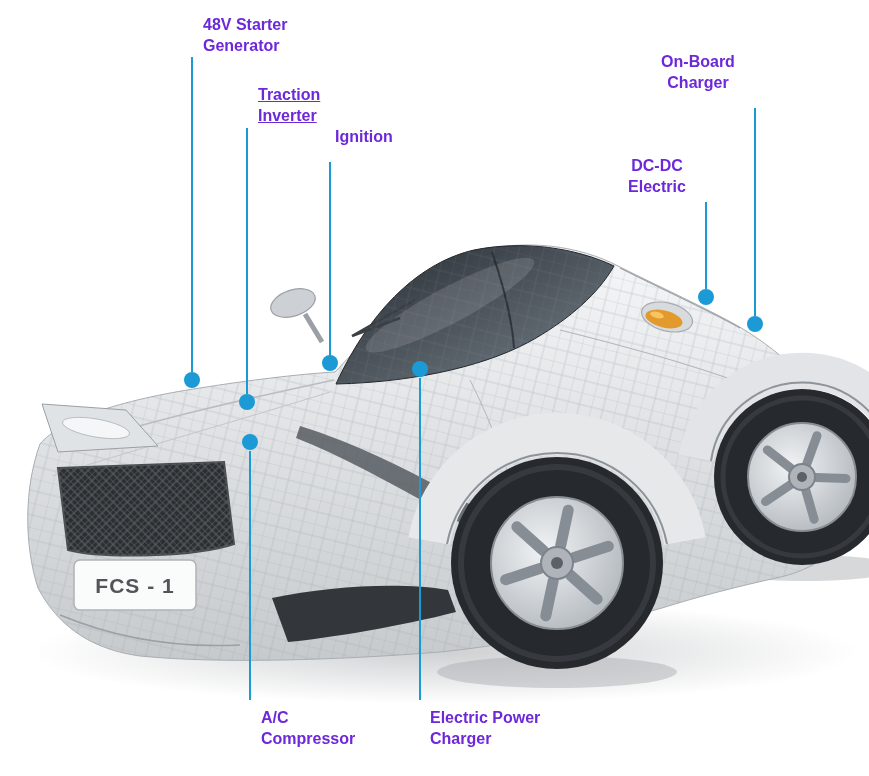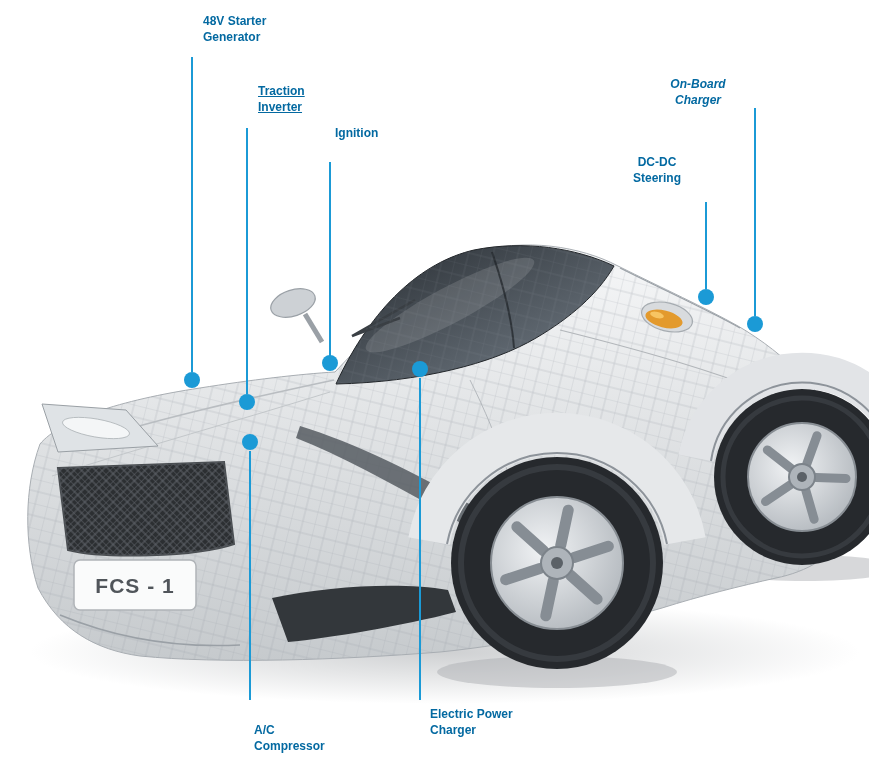--- a/index.html
+++ b/index.html
@@ -11,22 +11,22 @@
     width: 869px;
     height: 776px;
     background: #ffffff;
     overflow: hidden;
   }
 
   .car-svg { position: absolute; inset: 0; }
 
   .callout-label {
     position: absolute;
-    color: #0369a1;
-    font-size: 12px;
+    color: #6d28d9;
+    font-size: 16px;
     font-weight: 700;
     line-height: 1.32;
     white-space: pre-line;
     z-index: 3;
   }
   .callout-label.centered { text-align: center; }
 
   .callout-line {
     position: absolute;
     width: 2px;
@@ -50,29 +50,29 @@
   .c-sg-dot    { left: 192px; top: 380px; }
 
   .c-ti-label  { left: 258px; top: 84px; text-decoration: underline; }
   .c-ti-line   { left: 246px; top: 128px; height: 266px; }
   .c-ti-dot    { left: 247px; top: 402px; }
 
   .c-ig-label  { left: 335px; top: 126px; }
   .c-ig-line   { left: 329px; top: 162px; height: 194px; }
   .c-ig-dot    { left: 330px; top: 363px; }
 
-  .c-oc-label  { left: 650px; top: 77px; width: 96px; font-style: italic; }
+  .c-oc-label  { left: 650px; top: 51px; width: 96px; }
   .c-oc-line   { left: 754px; top: 108px; height: 208px; }
   .c-oc-dot    { left: 755px; top: 324px; }
 
   .c-dc-label  { left: 612px; top: 155px; width: 90px; }
   .c-dc-line   { left: 705px; top: 202px; height: 87px; }
   .c-dc-dot    { left: 706px; top: 297px; }
 
-  .c-ac-label  { left: 254px; top: 707px; margin-top: 16px; }
+  .c-ac-label  { left: 261px; top: 707px; }
   .c-ac-line   { left: 249px; top: 451px; height: 249px; }
   .c-ac-dot    { left: 250px; top: 442px; }
 
   .c-ep-label  { left: 430px; top: 707px; }
   .c-ep-line   { left: 419px; top: 378px; height: 322px; }
   .c-ep-dot    { left: 420px; top: 369px; }
 </style>
 </head>
 <body>
 
@@ -239,21 +239,21 @@
   <div class="callout-label c-ig-label">Ignition</div>
   <div class="callout-line c-ig-line"></div>
   <div class="callout-dot c-ig-dot"></div>
 
   <div class="callout-label centered c-oc-label">On-Board
 Charger</div>
   <div class="callout-line c-oc-line"></div>
   <div class="callout-dot c-oc-dot"></div>
 
   <div class="callout-label centered c-dc-label">DC-DC
-Steering</div>
+Electric</div>
   <div class="callout-line c-dc-line"></div>
   <div class="callout-dot c-dc-dot"></div>
 
   <div class="callout-label c-ac-label">A/C
 Compressor</div>
   <div class="callout-line c-ac-line"></div>
   <div class="callout-dot c-ac-dot"></div>
 
   <div class="callout-label c-ep-label">Electric Power
 Charger</div>

